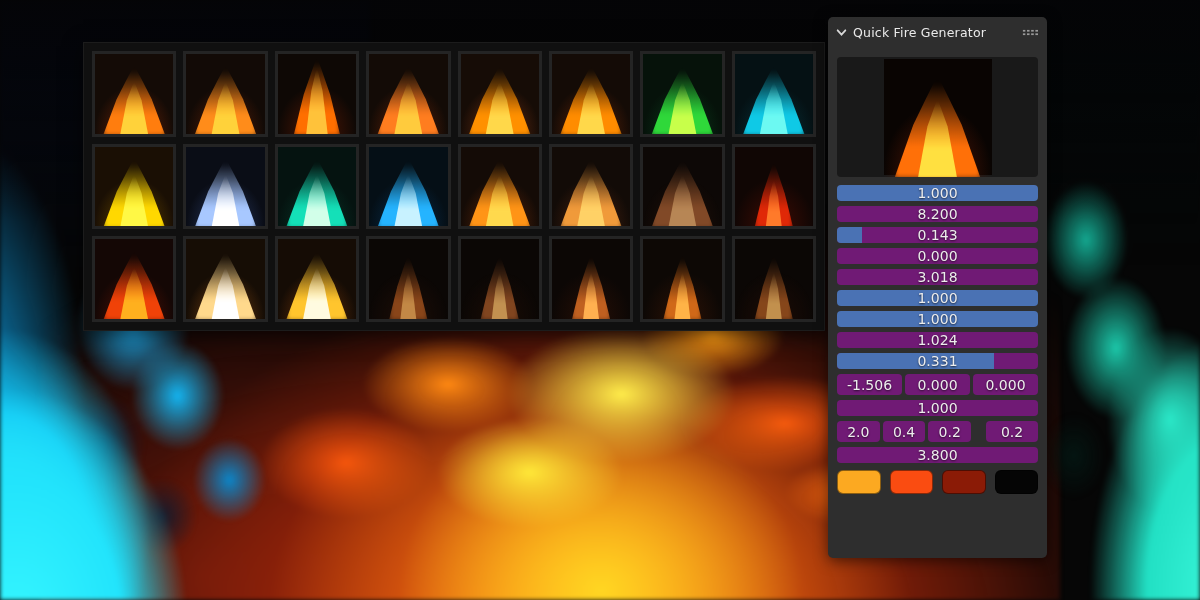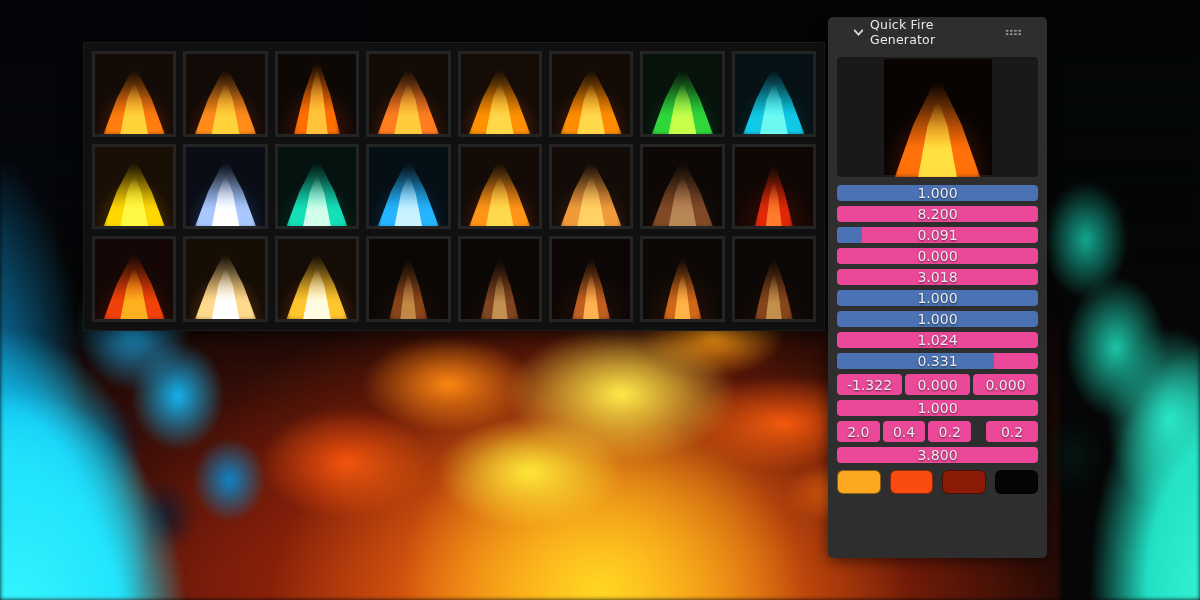--- a/index.html
+++ b/index.html
@@ -68,33 +68,33 @@
   .flame.tall .cone { left:20%; right:20%; top:3%; }
   .flame.tall .core { left:30%; right:30%; top:16%; }
   .flame.slim .cone { left:25%; right:25%; top:18%; }
   .flame.slim .core { left:35%; right:35%; top:40%; }
   .flame.dim { opacity:0.75; }
 
   
   .panel { position:absolute; left:828px; top:17px; width:219px; height:541px;
     background:#2e2e2e; border-radius:5px; box-shadow:0 3px 14px rgba(0,0,0,0.55);
     color:#e8e8e8; }
-  .panel-header { height:30px; display:flex; align-items:center; gap:6px; padding:0 25px; }
+  .panel-header { height:30px; display:flex; align-items:center; gap:6px; padding:0 8px; }
   .panel-title { font-size:12.5px; color:#eaeaea; letter-spacing:0.2px; }
   .chevron-down { width:11px; height:11px; flex:0 0 auto; }
   .grip { margin-left:auto; width:17px; height:7px;
     background-image:radial-gradient(#9a9a9a 1px, rgba(0,0,0,0) 1.3px);
     background-size:4.2px 3.5px; }
   .preview { position:relative; margin:10px 9px 8px; height:120px; background:#191919;
     border-radius:4px; overflow:hidden; }
   .preview .img { position:absolute; left:50%; transform:translateX(-50%);
     top:2px; bottom:2px; width:108px; background:var(--bg); }
 
   .fields { padding:0 9px; display:flex; flex-direction:column; gap:5px; }
-  .fld { position:relative; height:21px; background:#ec4899; border-radius:4px;
+  .fld { position:relative; height:21px; background:#701a75; border-radius:4px;
     overflow:hidden; display:flex; align-items:center; justify-content:center;
     cursor:pointer; flex:1; }
   .fld.full { background:#4a72b4; }
   .fld .fill { position:absolute; left:0; top:0; bottom:0; background:#4a72b4; }
   .fld .txt { position:relative; font-size:14px; color:#ededed;
     text-shadow:0 1px 2px rgba(0,0,0,0.65); }
   .frow { display:flex; gap:3px; height:21px; }
   .frow .spacer { width:9px; flex:0 0 auto; }
   .frow .fld.last { flex:0 0 52px; }
   .swrow { display:flex; gap:9px; height:24px; margin-top:2px; }
@@ -348,21 +348,21 @@
   </div>
   <div class="fields" id="panel-fields">
       <div class="fld full">
         <span class="txt">1.000</span>
       </div>
       <div class="fld">
         <span class="txt">8.200</span>
       </div>
       <div class="fld">
         <div class="fill" style="width: 12.5%;"></div>
-        <span class="txt">0.091</span>
+        <span class="txt">0.143</span>
       </div>
       <div class="fld">
         <span class="txt">0.000</span>
       </div>
       <div class="fld">
         <span class="txt">3.018</span>
       </div>
       <div class="fld full">
         <span class="txt">1.000</span>
       </div>
@@ -371,21 +371,21 @@
       </div>
       <div class="fld">
         <span class="txt">1.024</span>
       </div>
       <div class="fld">
         <div class="fill" style="width: 78%;"></div>
         <span class="txt">0.331</span>
       </div>
       <div class="frow">
         <div class="fld">
-          <span class="txt">-1.322</span>
+          <span class="txt">-1.506</span>
         </div>
         <div class="fld">
           <span class="txt">0.000</span>
         </div>
         <div class="fld">
           <span class="txt">0.000</span>
         </div>
       </div>
       <div class="fld">
         <span class="txt">1.000</span>

